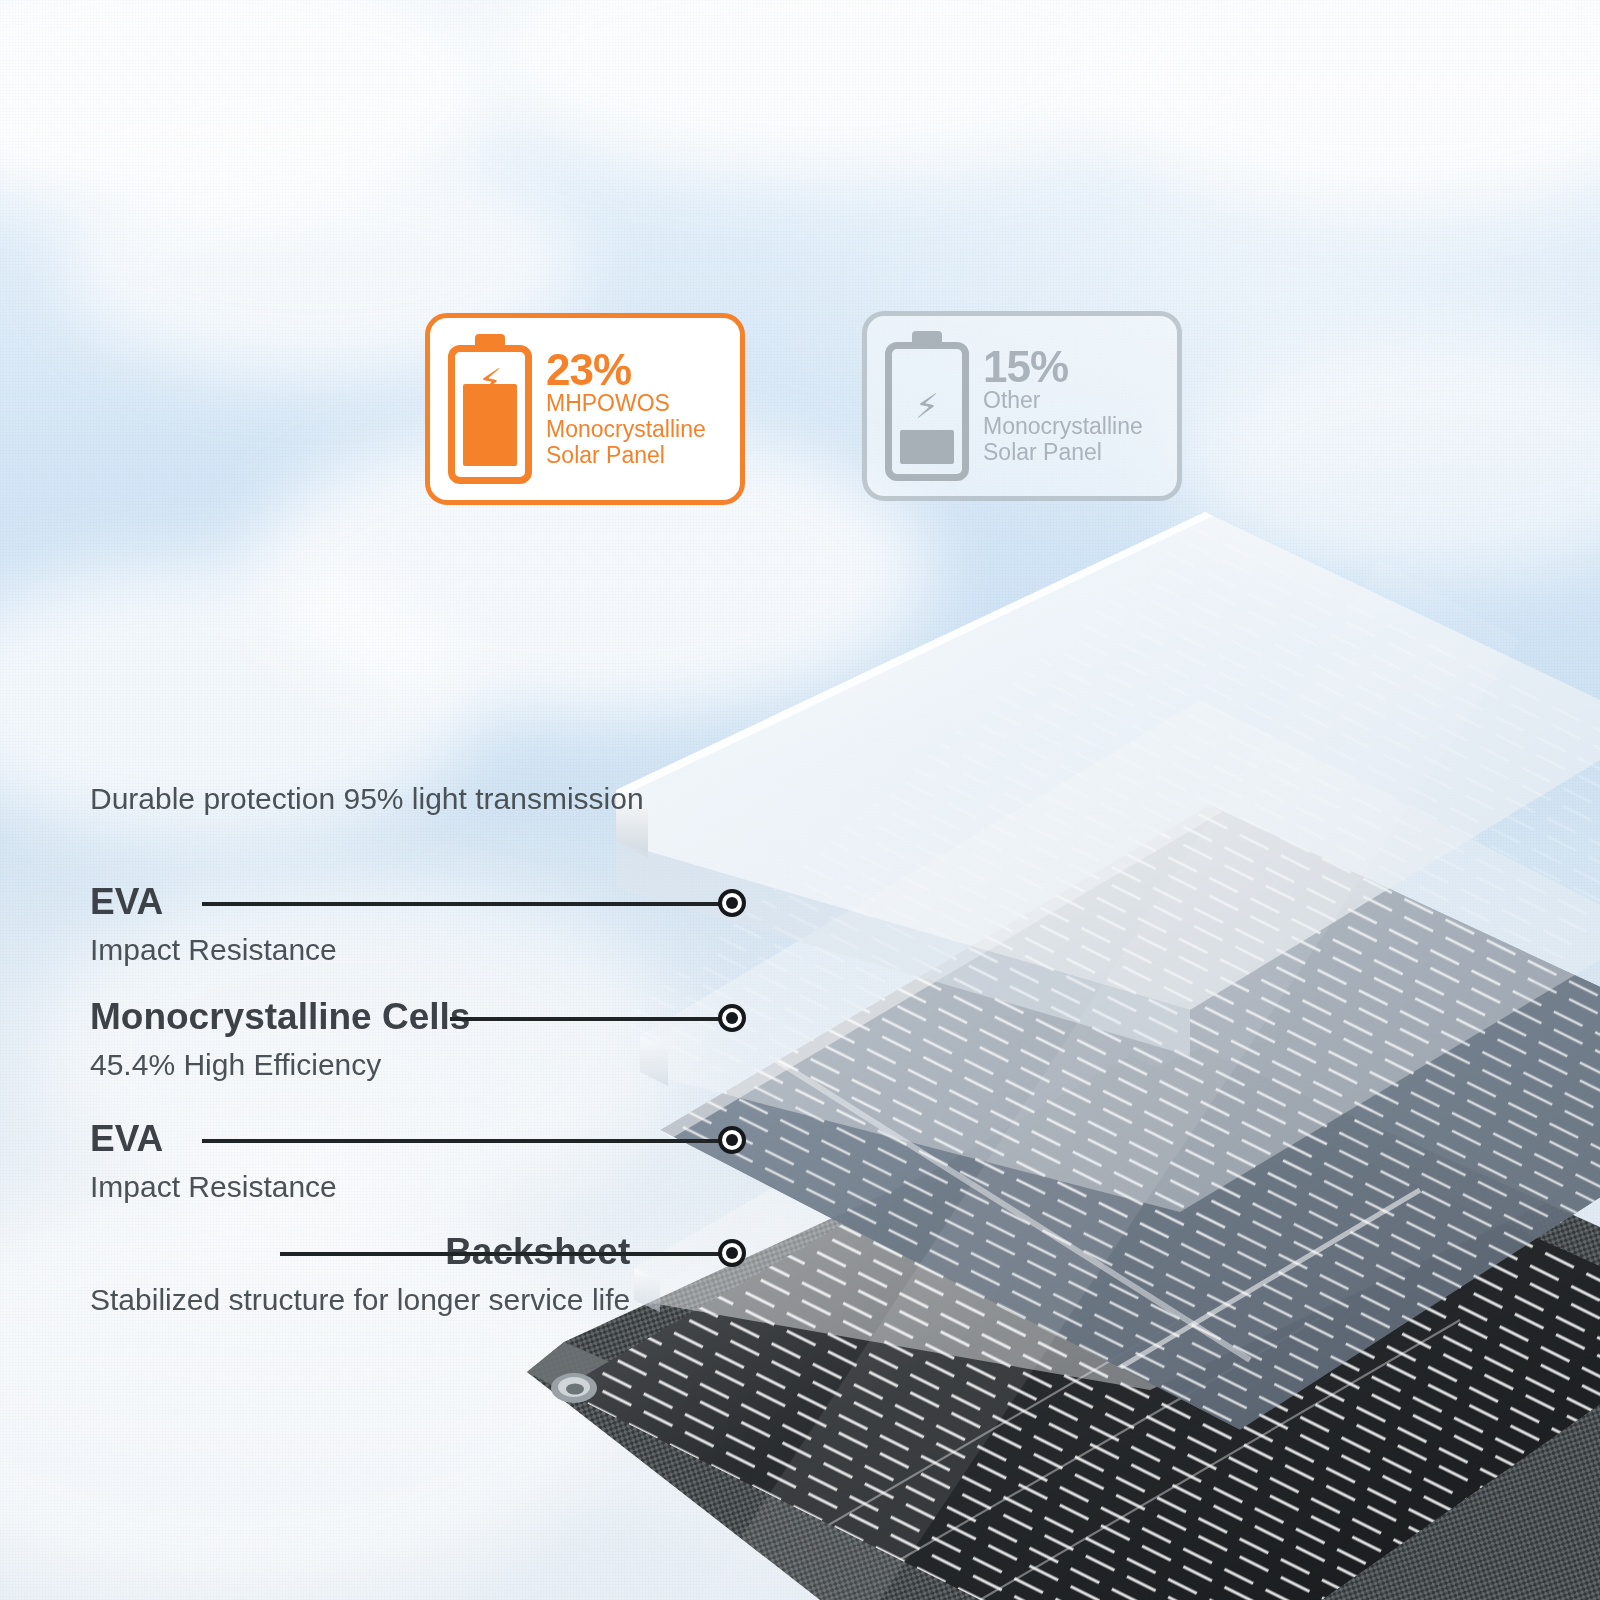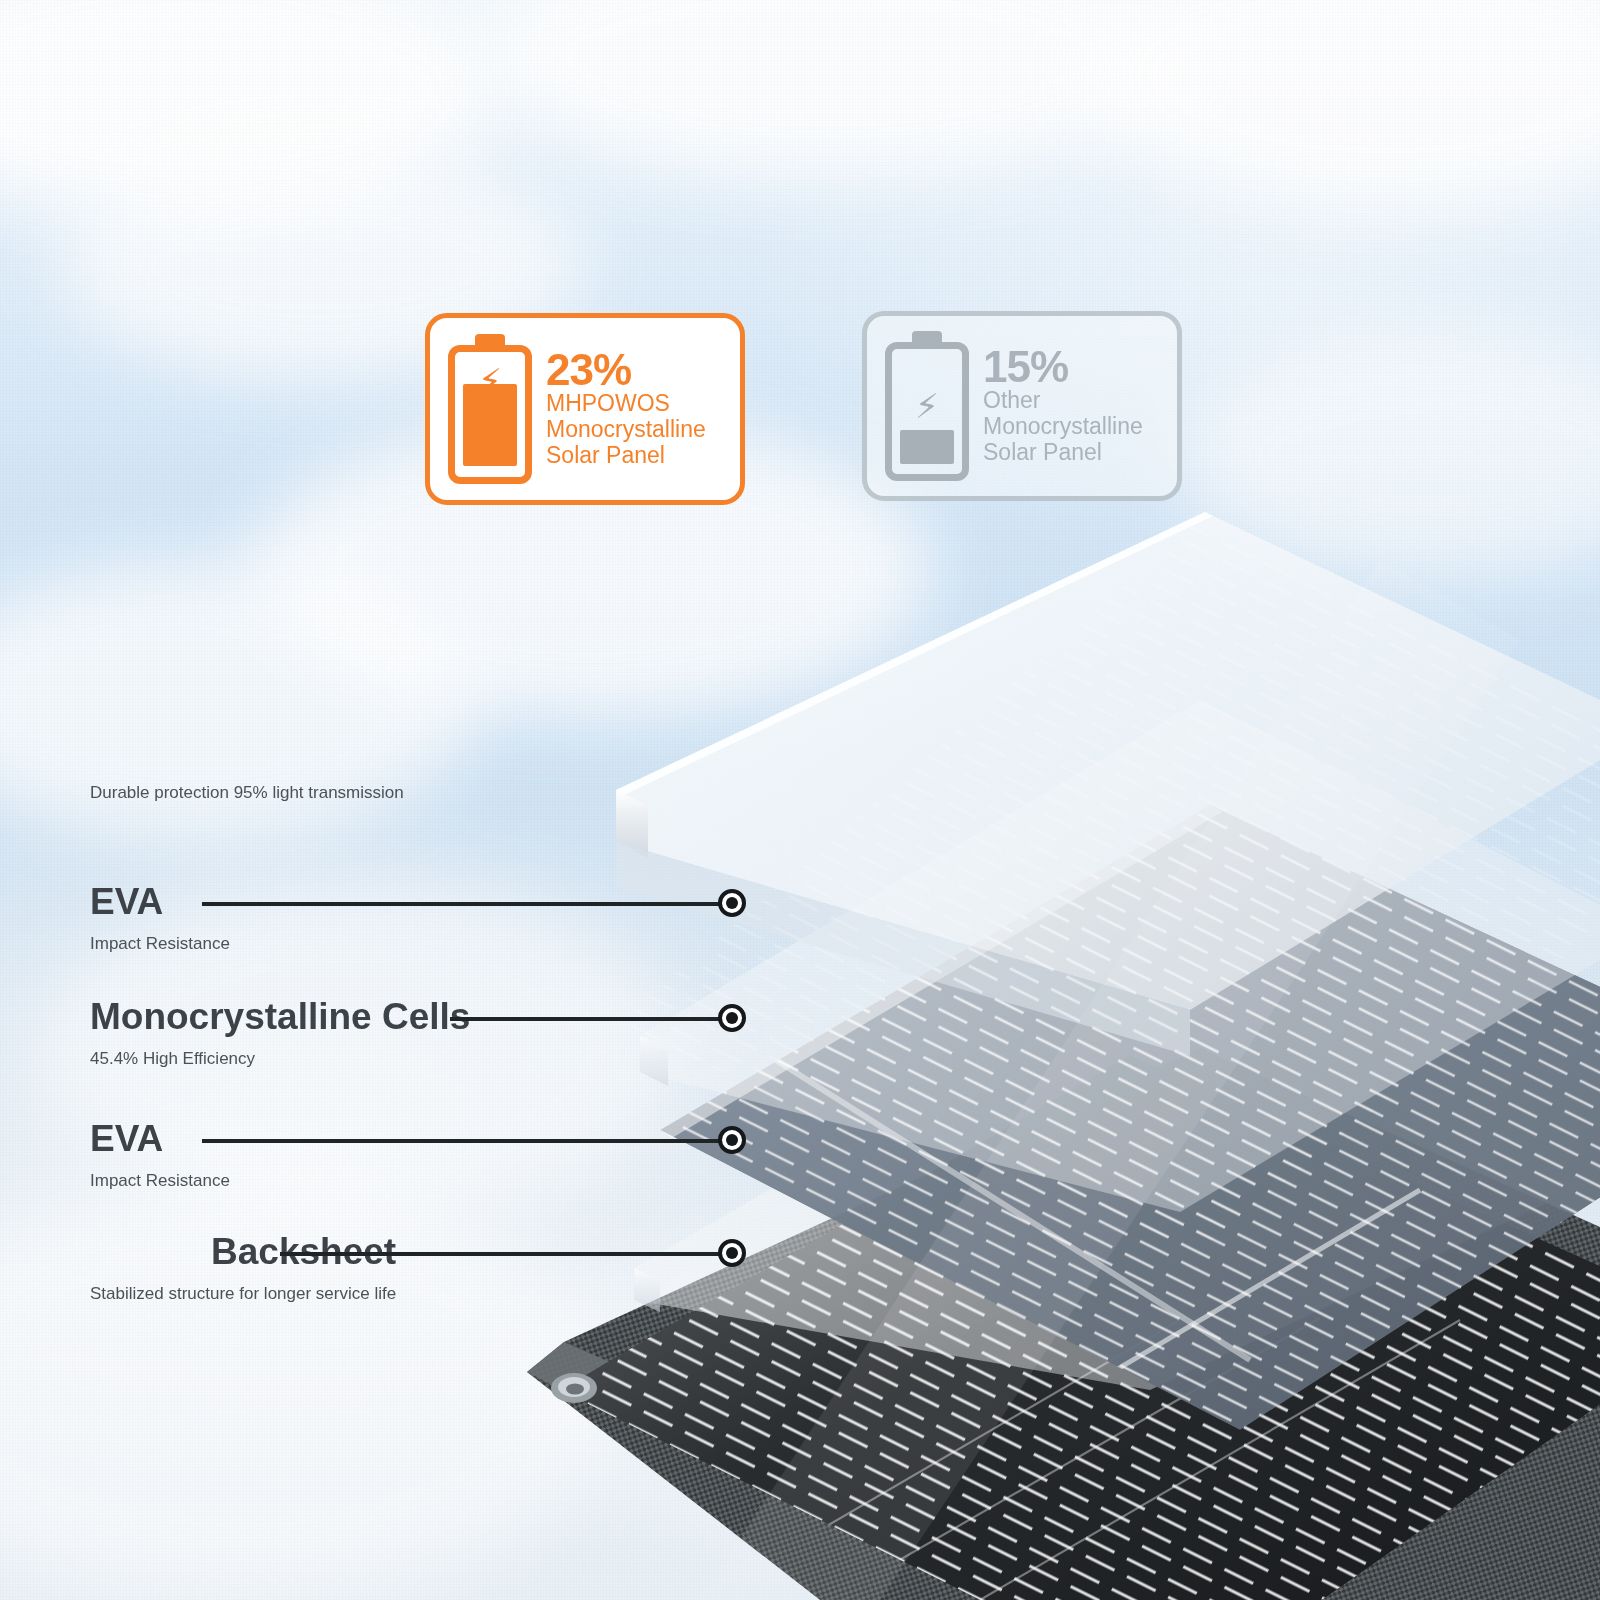--- a/index.html
+++ b/index.html
@@ -76,21 +76,21 @@
   .g-txt .pct,.g-txt .sub{color:#aab3bb;}
 
   
   .art{position:absolute;left:0;top:0;width:1600px;height:1600px;z-index:20;}
 
   
   .callouts{position:absolute;left:0;top:0;width:1600px;height:1600px;z-index:60;}
   .callout{position:absolute;left:90px;}
   .c-title{font-size:37px;font-weight:700;color:#3c4247;line-height:1;white-space:nowrap;
            display:inline-block;vertical-align:middle;}
-  .c-desc{font-size:17px;font-weight:400;color:#4b5257;line-height:1;margin-top:14px;white-space:nowrap;}
+  .c-desc{font-size:30px;font-weight:400;color:#4b5257;line-height:1;margin-top:14px;white-space:nowrap;}
   .lead{position:absolute;height:4px;background:#1f2427;top:0;}
   .dot{position:absolute;width:28px;height:28px;border-radius:50%;
        background:#ffffff;border:4px solid #16191b;box-sizing:border-box;}
   .dot::after{content:"";position:absolute;left:50%;top:50%;transform:translate(-50%,-50%);
        width:12px;height:12px;border-radius:50%;background:#16191b;}
 </style>
 </head>
 <body>
 
 <div class="stage">

